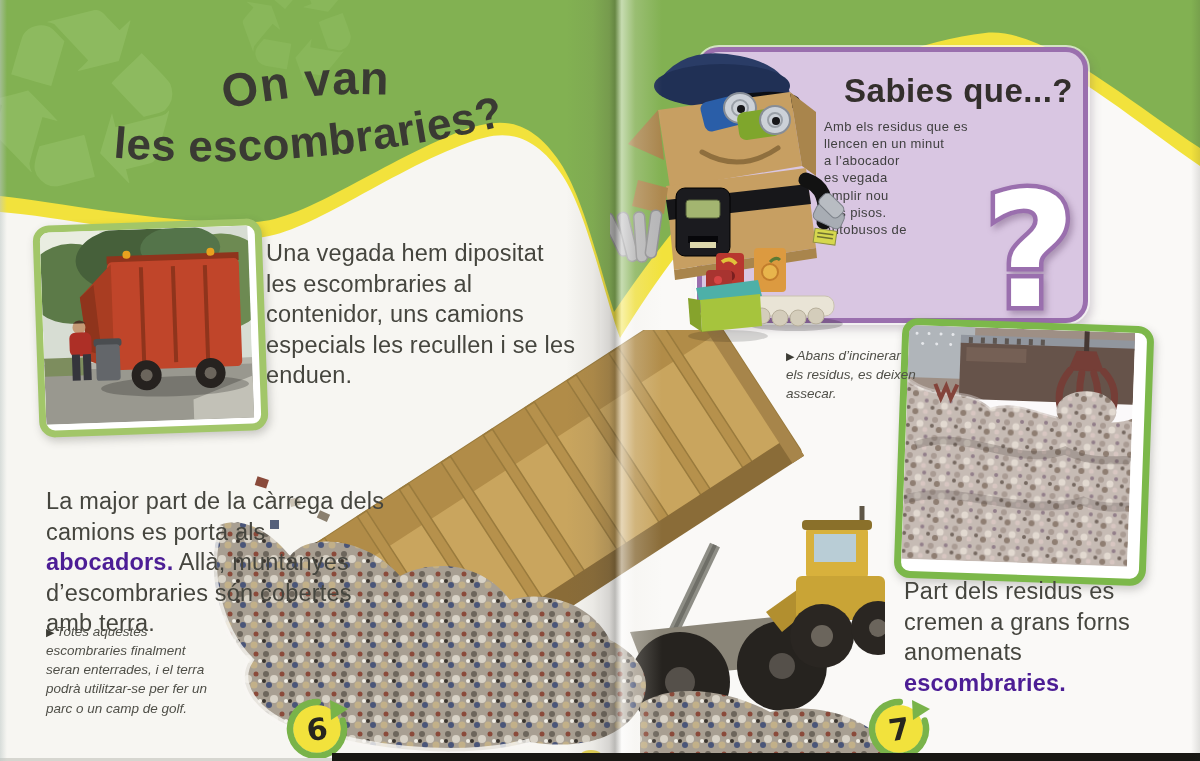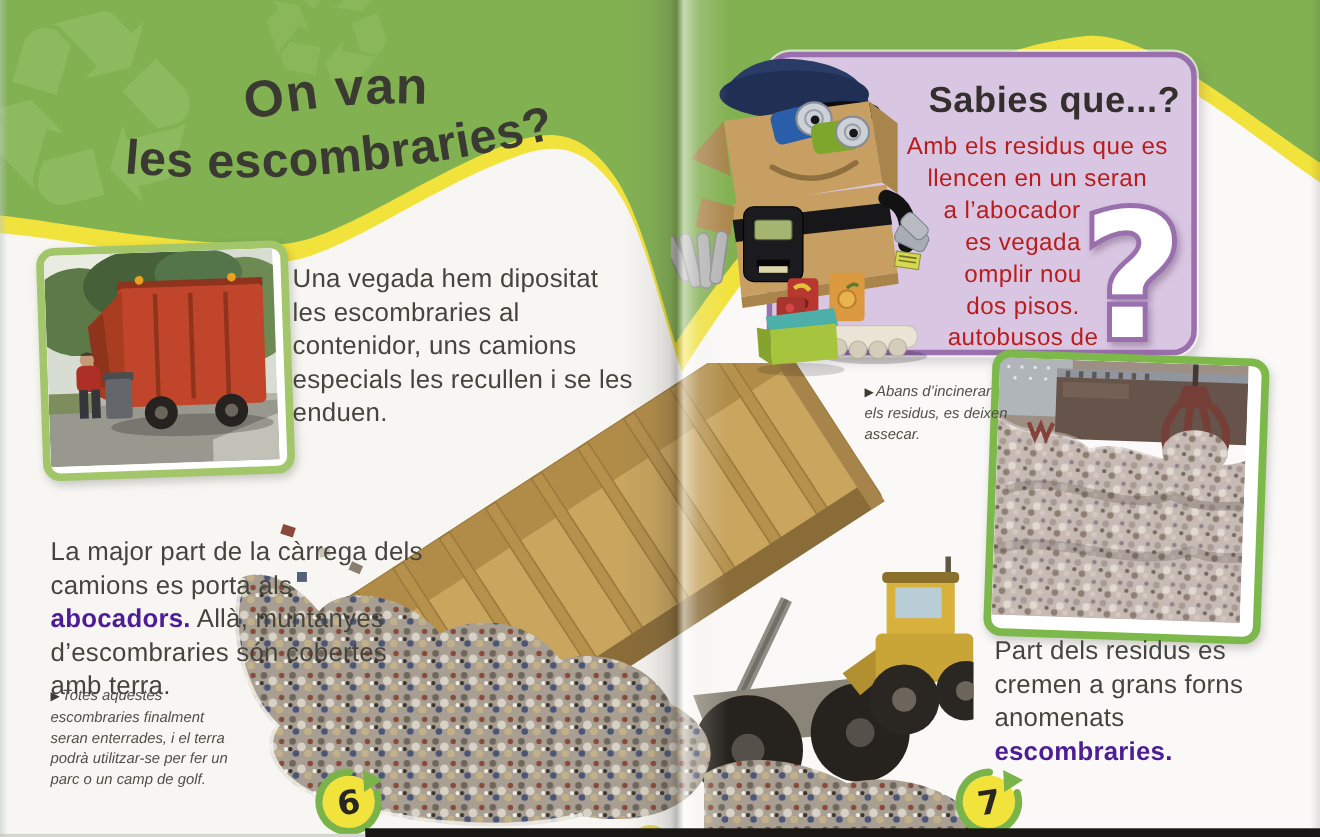--- a/index.html
+++ b/index.html
@@ -10,22 +10,22 @@
   .abs{position:absolute;}
   
   .body-text{color:#45453e;font-size:23.5px;line-height:1.3;letter-spacing:.2px;z-index:6;}
   .body-text b{color:#4c1d95;}
   .caption{color:#4f4f48;font-size:13.5px;line-height:1.42;font-style:italic;z-index:6;}
   .caption .marker{font-style:normal;font-size:11px;color:#3c3c35;margin-right:2px;}
   
   .sabies-box{left:697px;top:47px;width:381px;height:266px;background:#d9c6e2;border:5px solid #9a6fae;
     border-radius:22px;box-shadow:0 0 0 2px rgba(255,255,255,.65),4px 6px 10px rgba(90,70,100,.25);z-index:3;}
   .sabies-title{margin:20px 10px 0 118px;text-align:right;font-weight:bold;font-size:33px;color:#332f2c;letter-spacing:.5px;}
-  .sabies-body{margin:8px 0 0 122px;width:238px;text-align:center;font-size:22px;line-height:1.32;
-    color:#b91c1c;letter-spacing:.4px;}
+  .sabies-body{margin:8px 0 0 122px;width:238px;text-align:left;font-size:13px;line-height:1.32;
+    color:#404040;letter-spacing:.4px;}
   .qmark-svg{left:955px;top:160px;z-index:4;}
   
   .photo-frame{border:7px solid #a2c669;border-radius:16px;background:#fff;overflow:hidden;z-index:4;
     box-shadow:2px 4px 8px rgba(60,60,50,.25);}
   .photo-frame.right{border-color:#7cb84a;}
   .frame-left{left:36px;top:222px;width:215px;height:198px;transform:rotate(-2deg);}
   .frame-right{left:898px;top:322px;width:238px;height:246px;transform:rotate(2deg);}
   
   .badge{width:64px;height:64px;z-index:12;}
   
@@ -185,21 +185,21 @@
   </svg>
 
   <svg class="abs" style="left:576px;top:748px;z-index:6" width="30" height="13" viewBox="0 0 30 13">
     <ellipse cx="15" cy="13" rx="14" ry="11" fill="#e5d455"></ellipse>
   </svg>
 
   <div class="abs sabies-box">
     <div class="sabies-title">Sabies que...?</div>
     <div class="sabies-body">
       <div>Amb els residus que es</div>
-      <div>llencen en un seran</div>
+      <div>llencen en un minut</div>
       <div style="margin-right:46px">a l’abocador</div>
       <div style="margin-right:26px">es vegada</div>
       <div style="margin-right:26px">omplir nou</div>
       <div style="margin-right:26px">dos pisos.</div>
       <div style="margin-right:26px">autobusos de</div>
     </div>
   </div>
   <svg class="abs qmark-svg" width="150" height="175" viewBox="0 0 150 175">
     <text x="75" y="146" text-anchor="middle" font-family="DejaVu Sans,sans-serif" font-size="158" font-weight="bold" fill="#ffffff" stroke="#9a6fae" stroke-width="9" paint-order="stroke" style="filter:drop-shadow(3px 4px 3px rgba(80,50,90,.35))">?</text>
   </svg>

